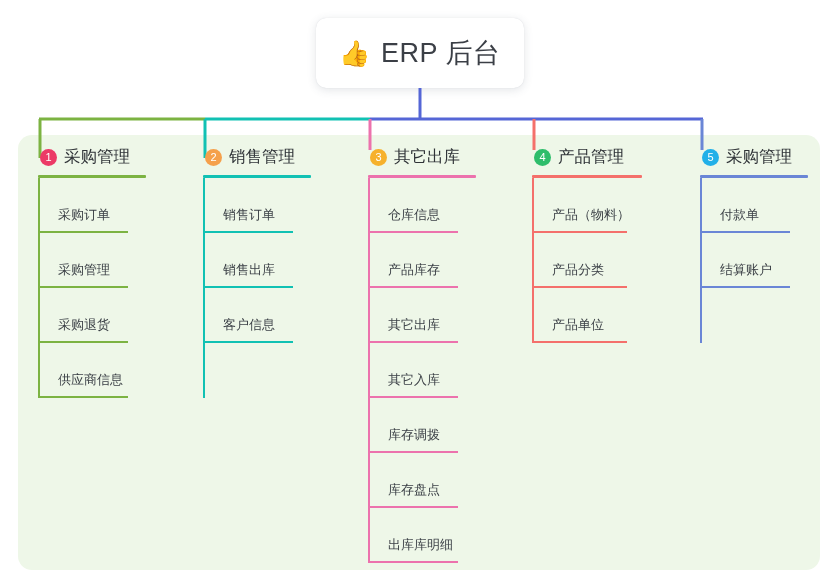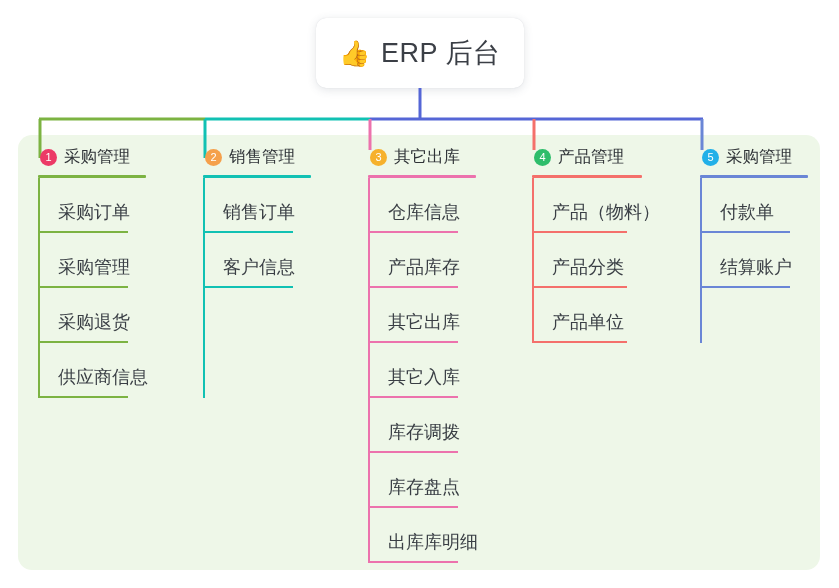--- a/index.html
+++ b/index.html
@@ -114,21 +114,21 @@
   }
   .leaf {
     position: relative;
     height: 55px;
     box-sizing: border-box;
   }
   .leaf-label {
     position: absolute;
     left: 20px;
     bottom: 9px;
-    font-size: 18px;
+    font-size: 13px;
     color: #3a3f45;
     white-space: nowrap;
   }
   .leaf-rule {
     position: absolute;
     left: 0;
     bottom: 0;
     height: 2px;
   }
 </style>
@@ -191,20 +191,24 @@
         <span class="col-title">销售管理</span>
       </div>
       <div class="head-rule" style="background: rgb(17, 193, 179); width: 108px;"></div>
       <div class="leaves">
         <div class="spine" style="background: rgb(17, 193, 179); height: 220px;"></div>
         <div class="leaf">
           <span class="leaf-label">销售订单</span>
           <div class="leaf-rule" style="background: rgb(17, 193, 179); width: 90px;"></div>
         </div>
         <div class="leaf">
+          <span class="leaf-label">销售出库</span>
+          <div class="leaf-rule" style="background: rgb(17, 193, 179); width: 90px;"></div>
+        </div>
+        <div class="leaf">
           <span class="leaf-label">客户信息</span>
           <div class="leaf-rule" style="background: rgb(17, 193, 179); width: 90px;"></div>
         </div>
       </div>
     </div>
     <div class="column" style="left: 368px;">
       <div class="col-head">
         <span class="badge" style="background: rgb(246, 177, 44);">3</span>
         <span class="col-title">其它出库</span>
       </div>

